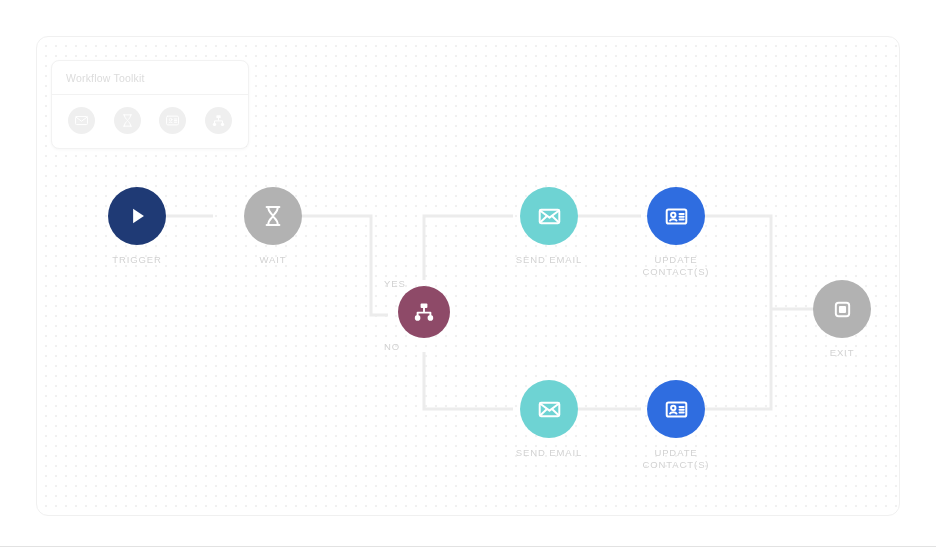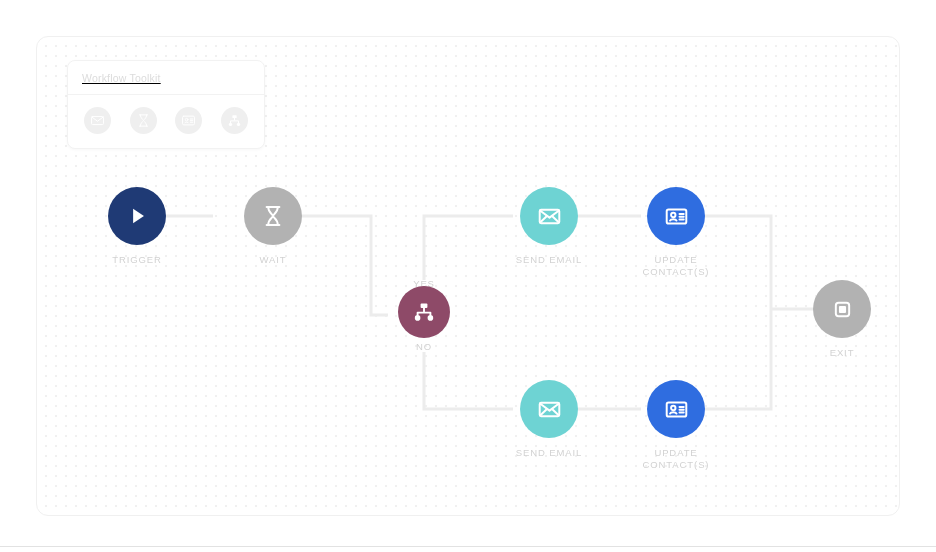--- a/index.html
+++ b/index.html
@@ -46,29 +46,28 @@
     fill: none;
     stroke: #ececec;
     stroke-width: 3;
     stroke-linecap: butt;
     stroke-linejoin: miter;
   }
 
   
   #toolkit {
     position: absolute;
-    left: 30px;
+    left: 14px;
     top: 23px;
     width: 196px;
     background: #ffffff;
     border: 1px solid #f2f2f2;
     border-radius: 8px;
     box-shadow: 0 1px 3px rgba(0,0,0,0.035);
     z-index: 5;
-    text-decoration: underline;
   }
   #toolkit-header {
     padding: 11px 14px 10px 14px;
     border-bottom: 1px solid #f2f2f2;
   }
   #toolkit-title {
     font-size: 10.5px;
     color: #dcdcdc;
     letter-spacing: 0.2px;
     white-space: nowrap;
@@ -142,21 +141,20 @@
     line-height: 12px;
     text-transform: uppercase;
     white-space: pre-line;
   }
 
   
   .branch-cap {
     position: absolute;
     width: 80px;
     margin-left: -40px;
-    text-align: center;
     font-size: 9.5px;
     letter-spacing: 0.9px;
     color: #d2d2d2;
     z-index: 4;
   }
 
   
   #bottom-rule {
     position: absolute;
     left: 0;

